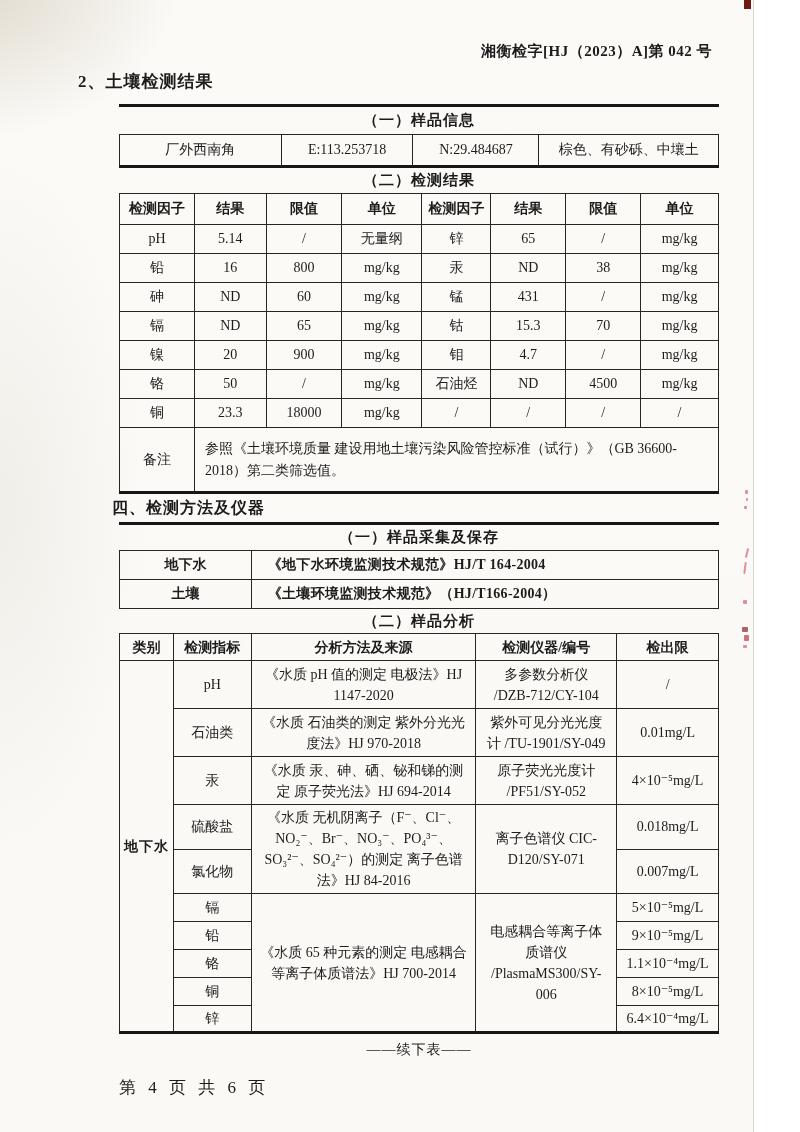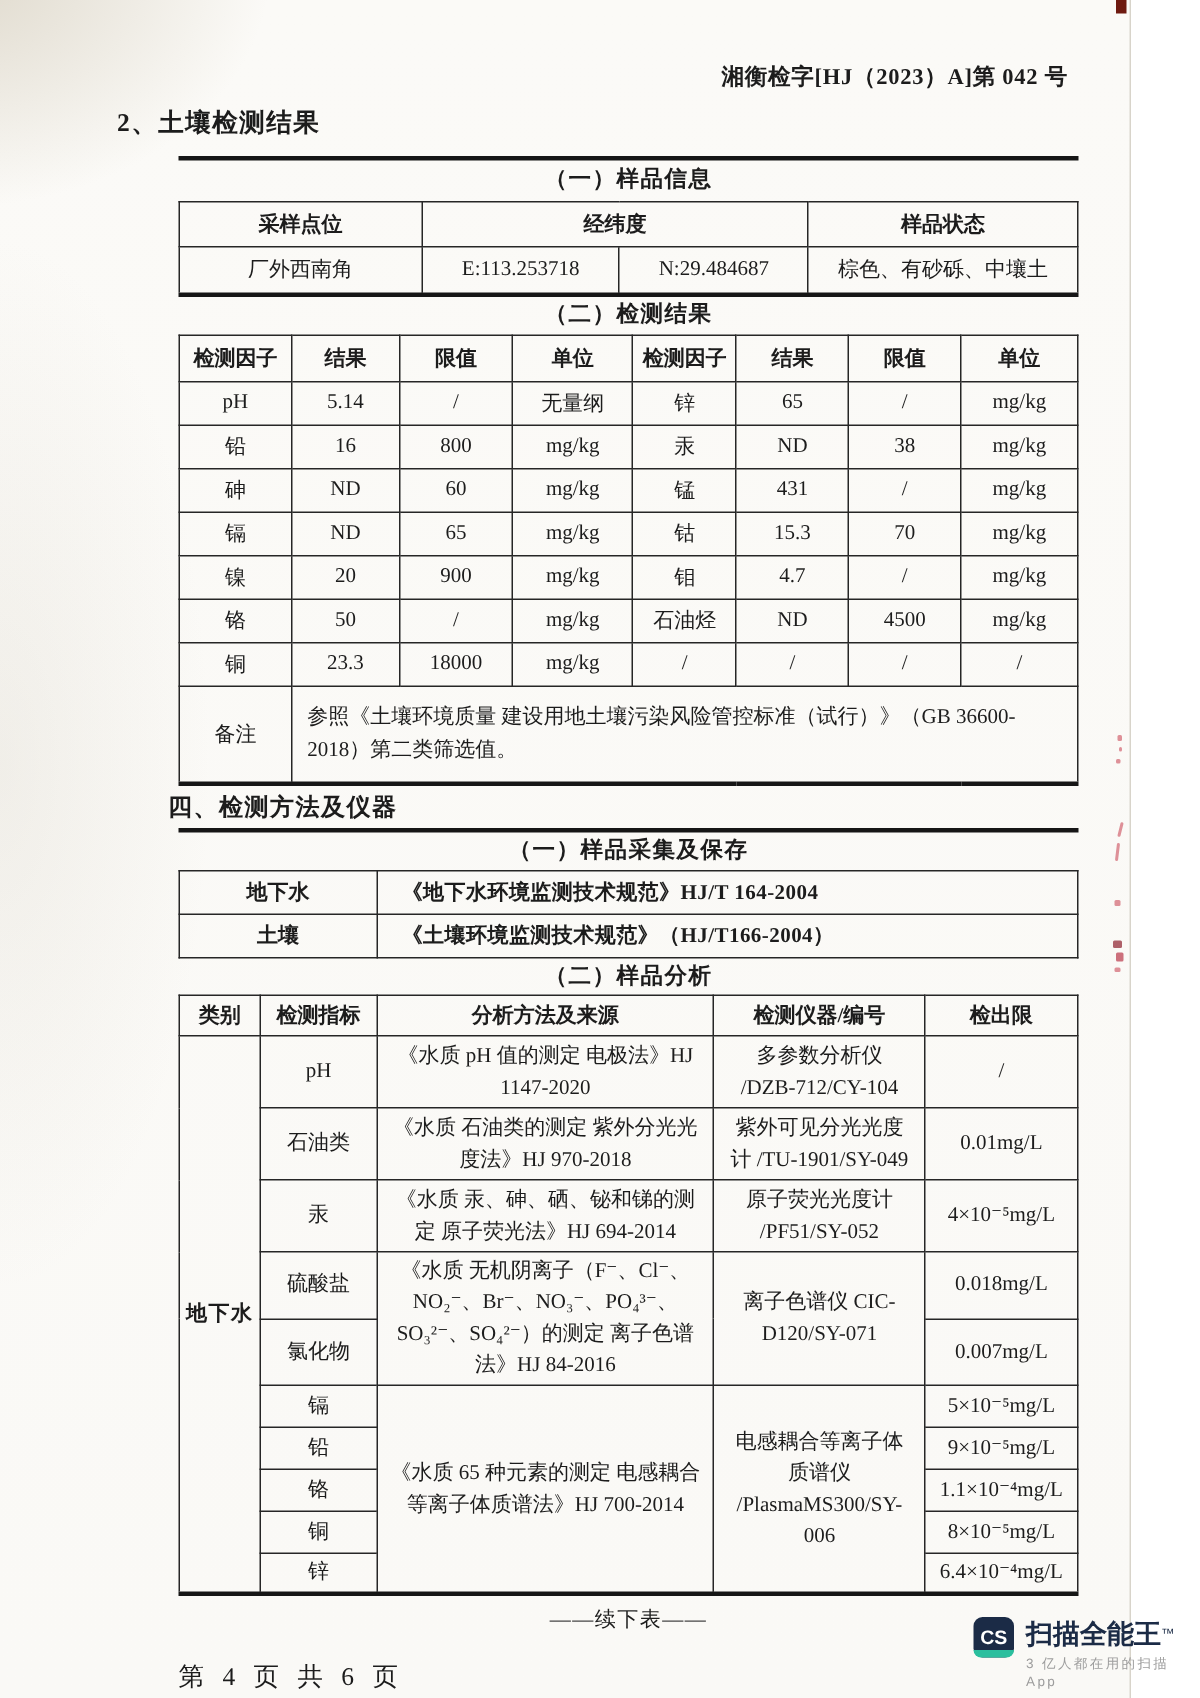--- a/index.html
+++ b/index.html
@@ -96,25 +96,20 @@
     <div class="caption">（一）样品信息</div>
 
     <table class="t1 thick-bottom">
       <colgroup>
           <col style="width:27%">
           <col style="width:22%">
           <col style="width:21%">
           <col style="width:30%">
         </colgroup>
       <tbody>
-          <tr class="th">
-        <td>采样点位</td>
-        <td colspan="2">经纬度</td>
-        <td>样品状态</td>
-      </tr>
       <tr class="data">
         <td>厂外西南角</td>
         <td>E:113.253718</td>
         <td>N:29.484687</td>
         <td>棕色、有砂砾、中壤土</td>
       </tr>
     </tbody>
       </table>
 
     <div class="caption" style="height:25px;line-height:25px;">（二）检测结果</div>
@@ -319,24 +314,13 @@
   <div class="speck" style="left:745px;top:490px;width:3px;height:4px;"></div>
   <div class="speck" style="left:746px;top:498px;width:2px;height:3px;"></div>
   <div class="speck" style="left:744px;top:506px;width:3px;height:3px;"></div>
   <div class="speck" style="left:746px;top:548px;width:2px;height:10px;transform:rotate(14deg);"></div>
   <div class="speck" style="left:744px;top:562px;width:2px;height:12px;transform:rotate(7deg);"></div>
   <div class="speck" style="left:743px;top:600px;width:4px;height:4px;"></div>
   <div class="speck" style="left:742px;top:627px;width:6px;height:5px;background:#8d1f2d;opacity:0.7;"></div>
   <div class="speck" style="left:744px;top:635px;width:5px;height:6px;background:#b3273b;opacity:0.65;"></div>
   <div class="speck" style="left:743px;top:645px;width:4px;height:3px;"></div>
 
-  <div class="camscanner">
-    <div class="cs-badge">
-      <span class="cs-letters">CS</span>
-    </div>
-    <div class="cs-text">
-      <div class="cs-name">
-        <span>扫描全能王</span><span class="tm">™</span>
-      </div>
-      <div class="cs-slogan">3 亿人都在用的扫描 App</div>
-    </div>
-  </div>
 </div>
 
 </body></html>

